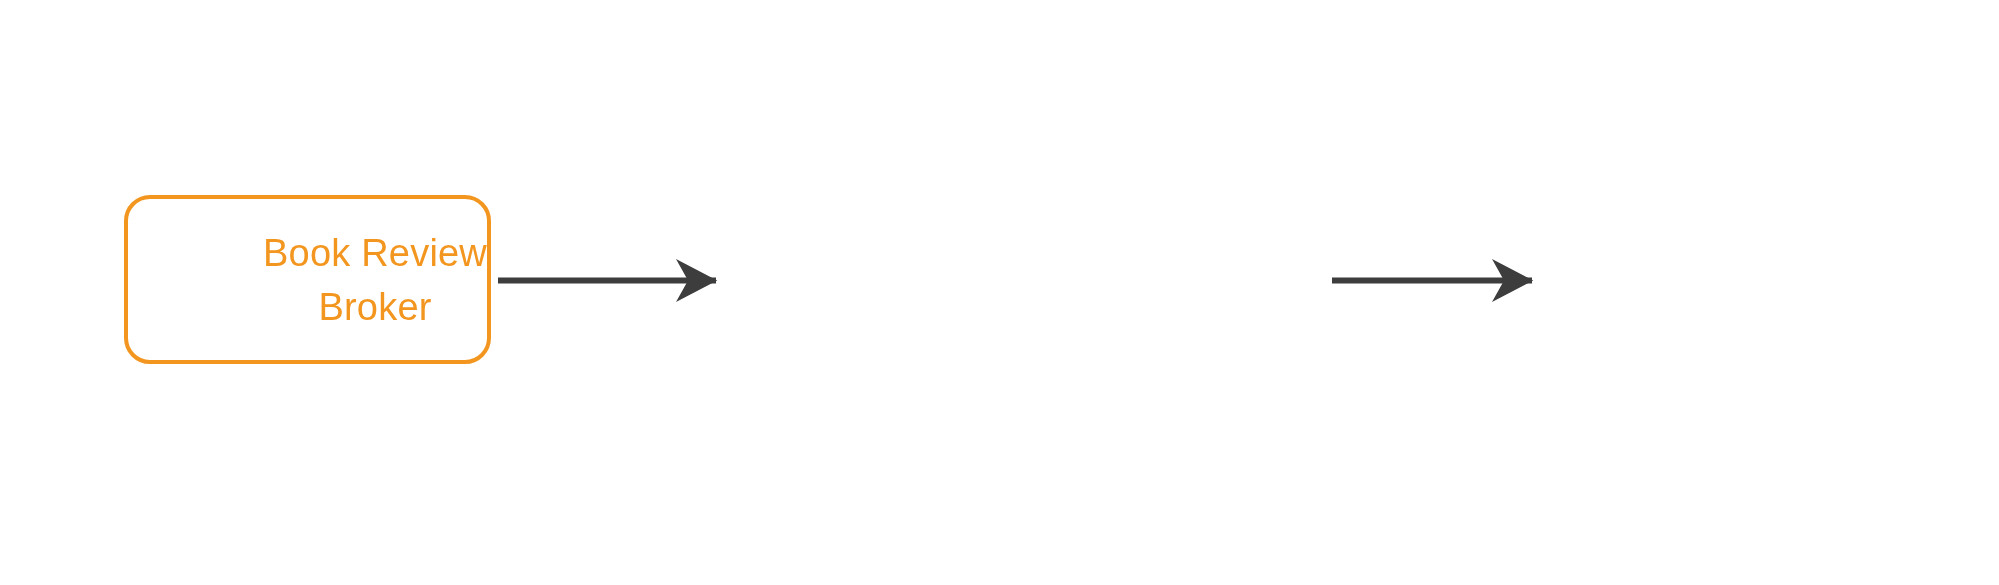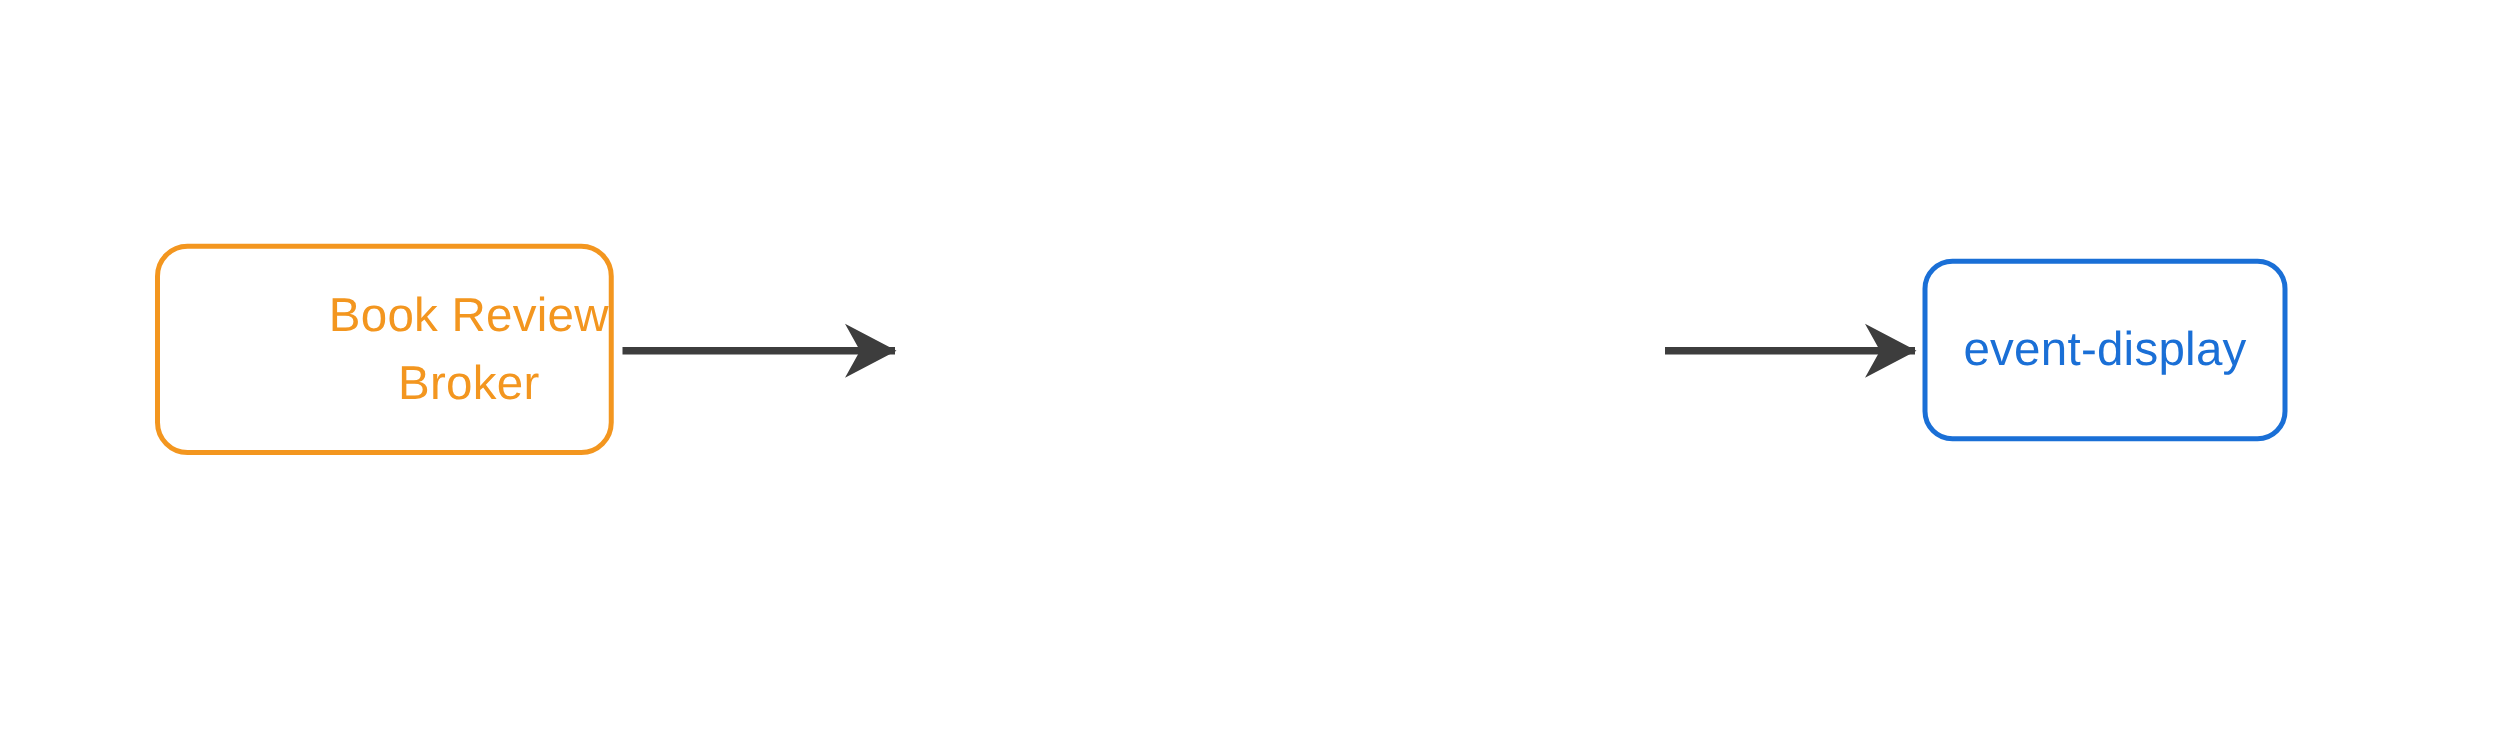--- a/index.html
+++ b/index.html
@@ -77,17 +77,14 @@
     <line x1="498" y1="280.5" x2="716" y2="280.5" stroke-width="6" marker-end="url(#arrowhead)" style="stroke: rgb(61, 61, 61);"></line>
     <line x1="1332" y1="280.5" x2="1532" y2="280.5" stroke-width="6" marker-end="url(#arrowhead)" style="stroke: rgb(61, 61, 61);"></line>
   </svg>
 
   <div class="node node-broker" style="border-color: rgb(243, 150, 31); justify-content: flex-end;">
     <div class="node-label" style="color: rgb(243, 150, 31);">Book Review
 Broker</div>
   </div>
 
 
-  <div class="node node-event-display" style="border-color: rgb(26, 111, 214);">
-    <div class="node-label" style="color: rgb(26, 111, 214);">event-display</div>
-  </div>
 
 </div>
 
 </body></html>

